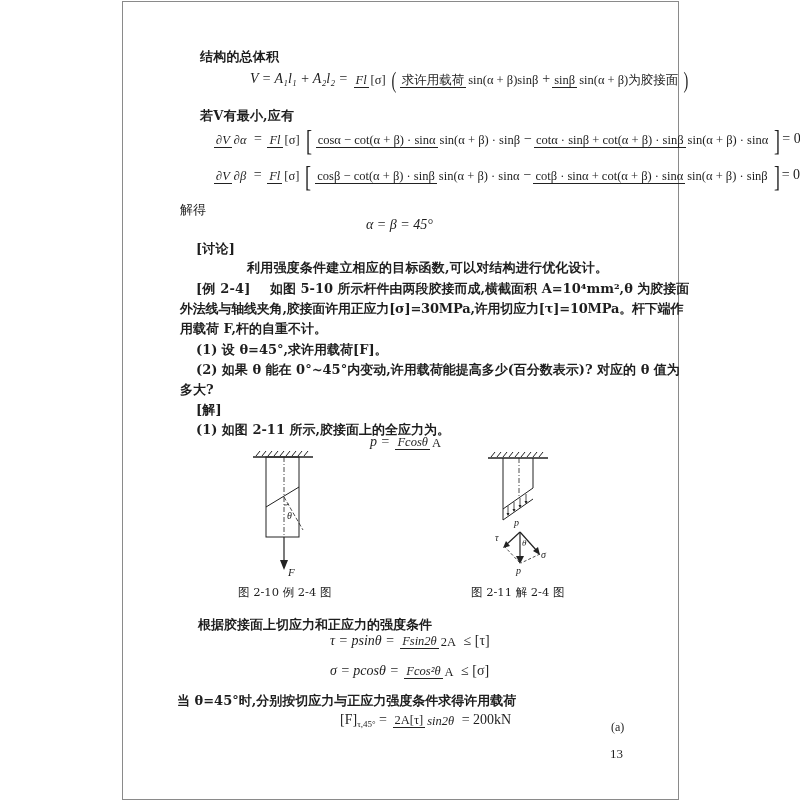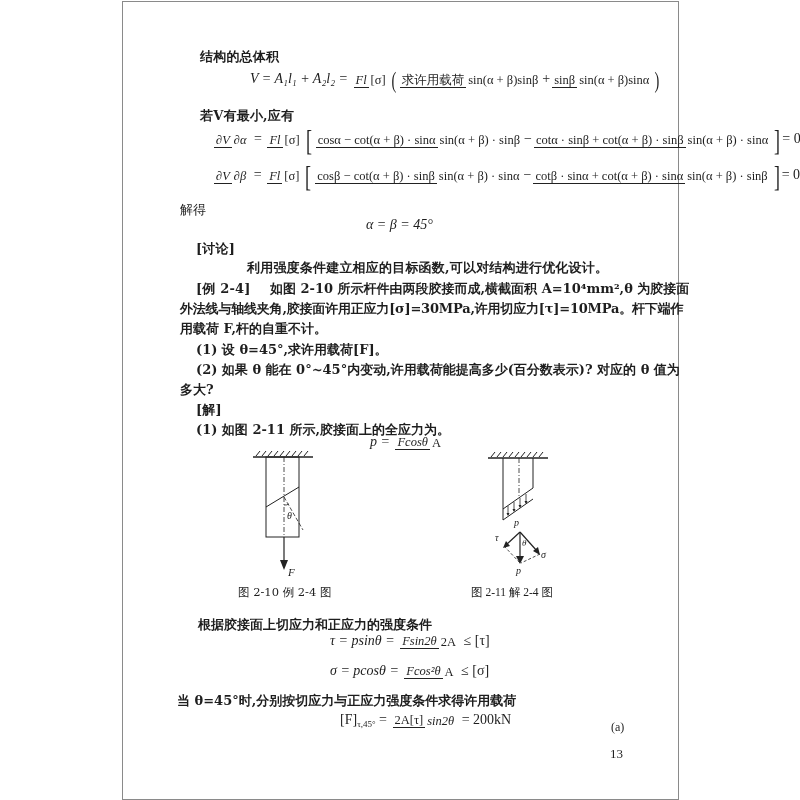--- a/index.html
+++ b/index.html
@@ -32,21 +32,21 @@
 <div class="abs math" style="left:250px;top:68px;">
   <span class="it">V = A₁l₁ + A₂l₂ =</span>
   <span class="frac">
       <span class="num it">Fl</span>
       <span class="den">[σ]</span>
     </span><span class="brs">(</span><span class="frac">
       <span class="num">求许用载荷</span>
       <span class="den">sin(α + β)sinβ</span>
     </span>+<span class="frac">
       <span class="num">sinβ</span>
-      <span class="den">sin(α + β)sinα</span>
+      <span class="den">sin(α + β)为胶接面</span>
     </span><span class="brs">)</span>
 </div>
 
 <div class="abs txt" style="left:200px;top:107px;">若V有最小,应有</div>
 
 <div class="abs math" style="left:212px;top:126px;">
   <span class="frac">
       <span class="num it">∂V</span>
       <span class="den it">∂α</span>
     </span> =
@@ -78,21 +78,21 @@
       <span class="den">sin(α + β) · sinβ</span>
     </span><span class="br">]</span><span>= 0</span>
 </div>
 
 <div class="abs txtn" style="left:180px;top:201px;">解得</div>
 <div class="abs math it" style="left:366px;top:217px;">α = β = 45°</div>
 
 <div class="abs txt" style="left:196px;top:240px;">[讨论]</div>
 <div class="abs txt" style="left:200px;top:259px;margin-left:47px;">利用强度条件建立相应的目标函数,可以对结构进行优化设计。</div>
 <div class="abs txt" style="left:196px;top:280px;">[例 2-4]</div>
-<div class="abs txtn" style="left:270px;top:280px;font-weight:bold;">如图 2-10 所示杆件由两段胶接而成,横截面积 A=10⁴mm²,θ 为胶接面</div>
+<div class="abs txtn" style="left:270px;top:280px;font-weight:bold;">如图 5-10 所示杆件由两段胶接而成,横截面积 A=10⁴mm²,θ 为胶接面</div>
 <div class="abs txtn" style="left:180px;top:300px;font-weight:bold;letter-spacing:-0.2px;">外法线与轴线夹角,胶接面许用正应力[σ]=30MPa,许用切应力[τ]=10MPa。杆下端作</div>
 <div class="abs txtn" style="left:180px;top:320px;font-weight:bold;">用载荷 F,杆的自重不计。</div>
 <div class="abs txtn" style="left:196px;top:341px;font-weight:bold;">(1) 设 θ=45°,求许用载荷[F]。</div>
 <div class="abs txtn" style="left:196px;top:361px;font-weight:bold;">(2) 如果 θ 能在 0°~45°内变动,许用载荷能提高多少(百分数表示)? 对应的 θ 值为</div>
 <div class="abs txtn" style="left:180px;top:381px;font-weight:bold;">多大?</div>
 <div class="abs txt" style="left:196px;top:401px;">[解]</div>
 <div class="abs txtn" style="left:196px;top:421px;font-weight:bold;">(1) 如图 2-11 所示,胶接面上的全应力为。</div>
 
 <div class="abs math" style="left:370px;top:434px;">
   <span class="it">p =</span>
@@ -165,21 +165,21 @@
   <line x1="520" y1="532" x2="520" y2="558" stroke="#222" stroke-width="1.2"></line>
   <polygon points="516,556 524,556 520,564" fill="#222"></polygon>
   <line x1="504" y1="546" x2="520" y2="563" stroke="#222" stroke-width="0.8" stroke-dasharray="3,2"></line>
   <line x1="540" y1="554" x2="521" y2="563" stroke="#222" stroke-width="0.8" stroke-dasharray="3,2"></line>
 </svg>
 <div class="abs math it" style="left:514px;top:517px;font-size:10px;">p</div>
 <div class="abs math it" style="left:495px;top:532px;font-size:10px;">τ</div>
 <div class="abs math it" style="left:522px;top:538px;font-size:9px;">θ</div>
 <div class="abs math it" style="left:541px;top:549px;font-size:10px;">σ</div>
 <div class="abs math it" style="left:516px;top:565px;font-size:10px;">p</div>
-<div class="abs cap" style="left:471px;top:585px;font-family:Liberation Serif, serif;">图 2-11  解 2-4 图</div>
+<div class="abs cap" style="left:471px;top:585px;">图 2-11  解 2-4 图</div>
 
 <div class="abs txtn" style="left:198px;top:616px;font-weight:bold;">根据胶接面上切应力和正应力的强度条件</div>
 
 <div class="abs math" style="left:330px;top:633px;">
   <span class="it">τ = psinθ =</span>
   <span class="frac">
       <span class="num it">Fsin2θ</span>
       <span class="den">2A</span>
     </span>
   <span>≤ [τ]</span>

